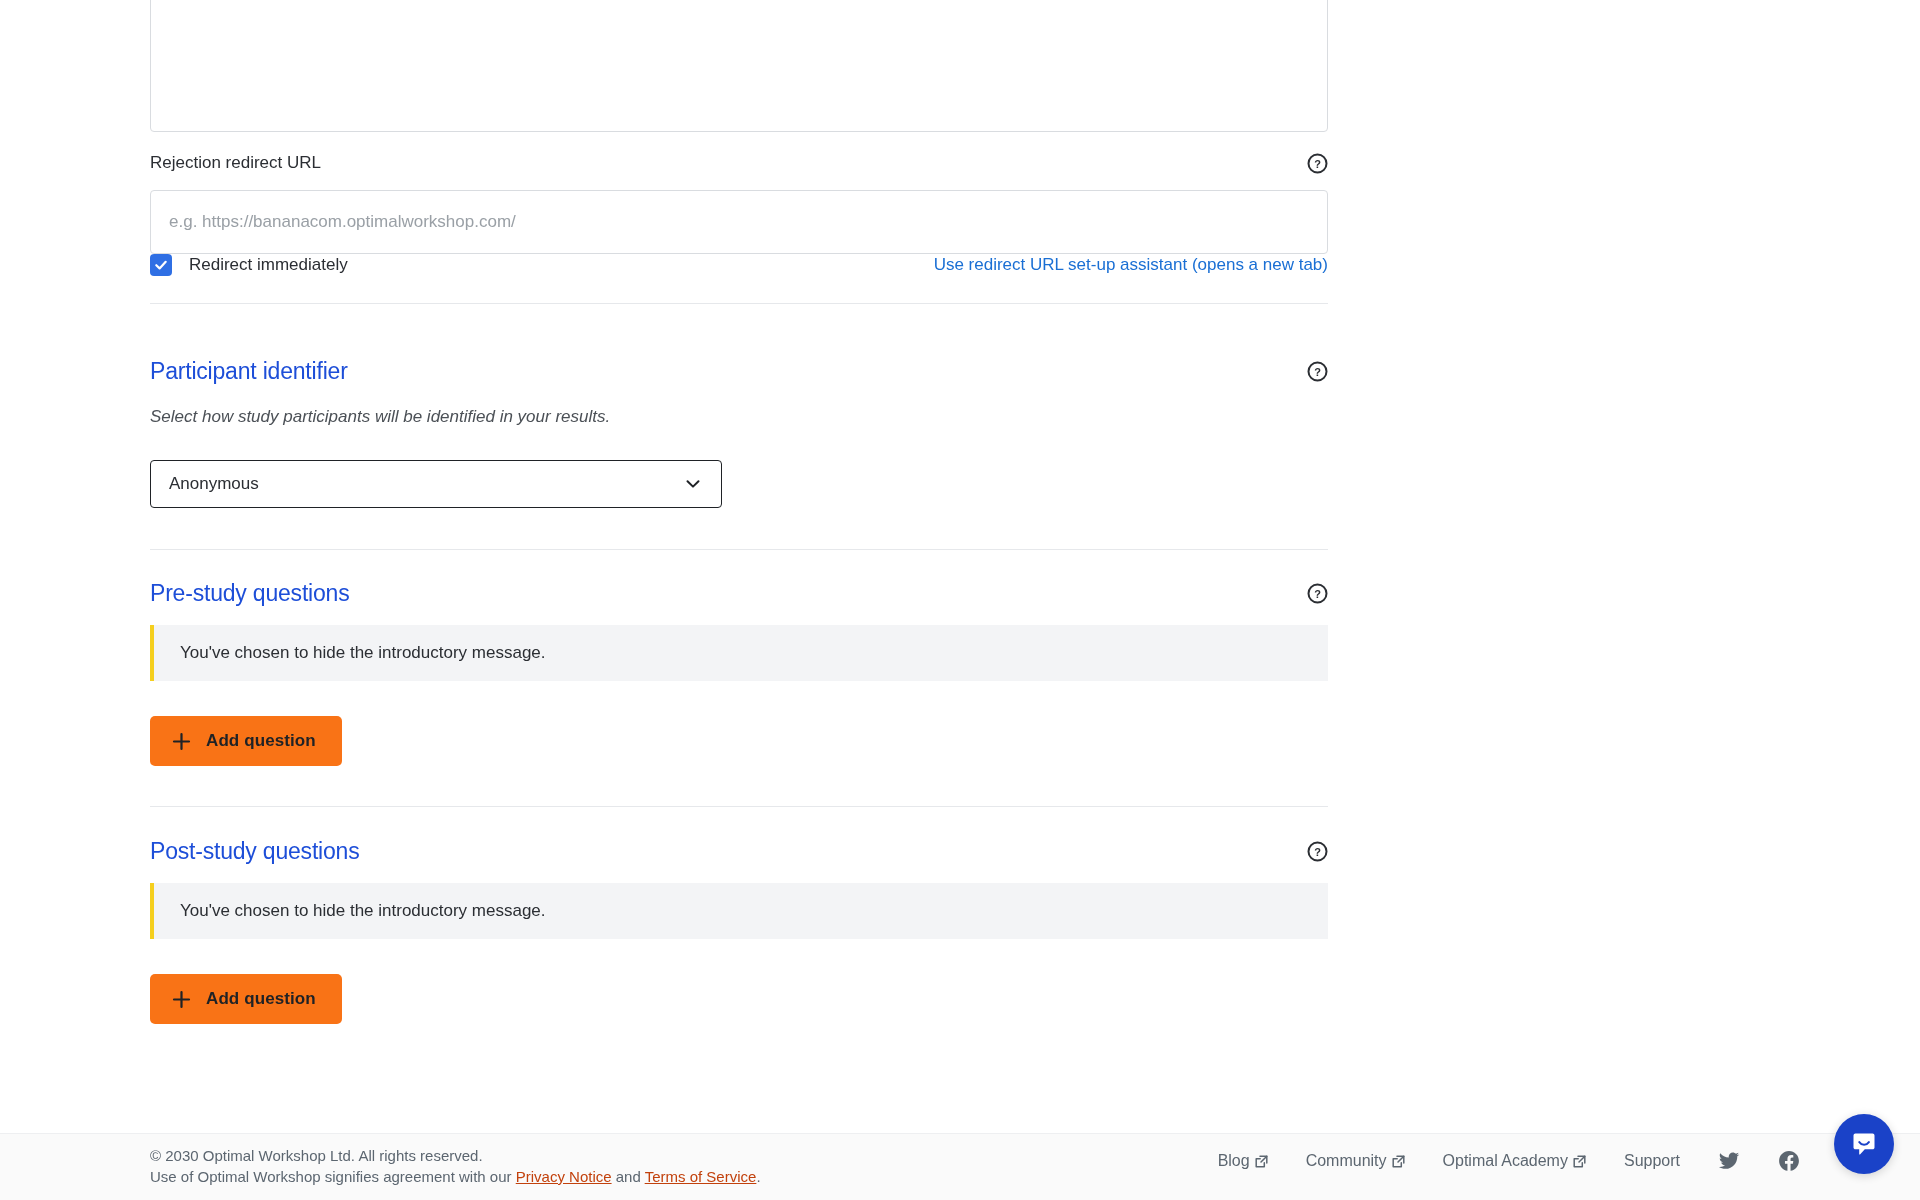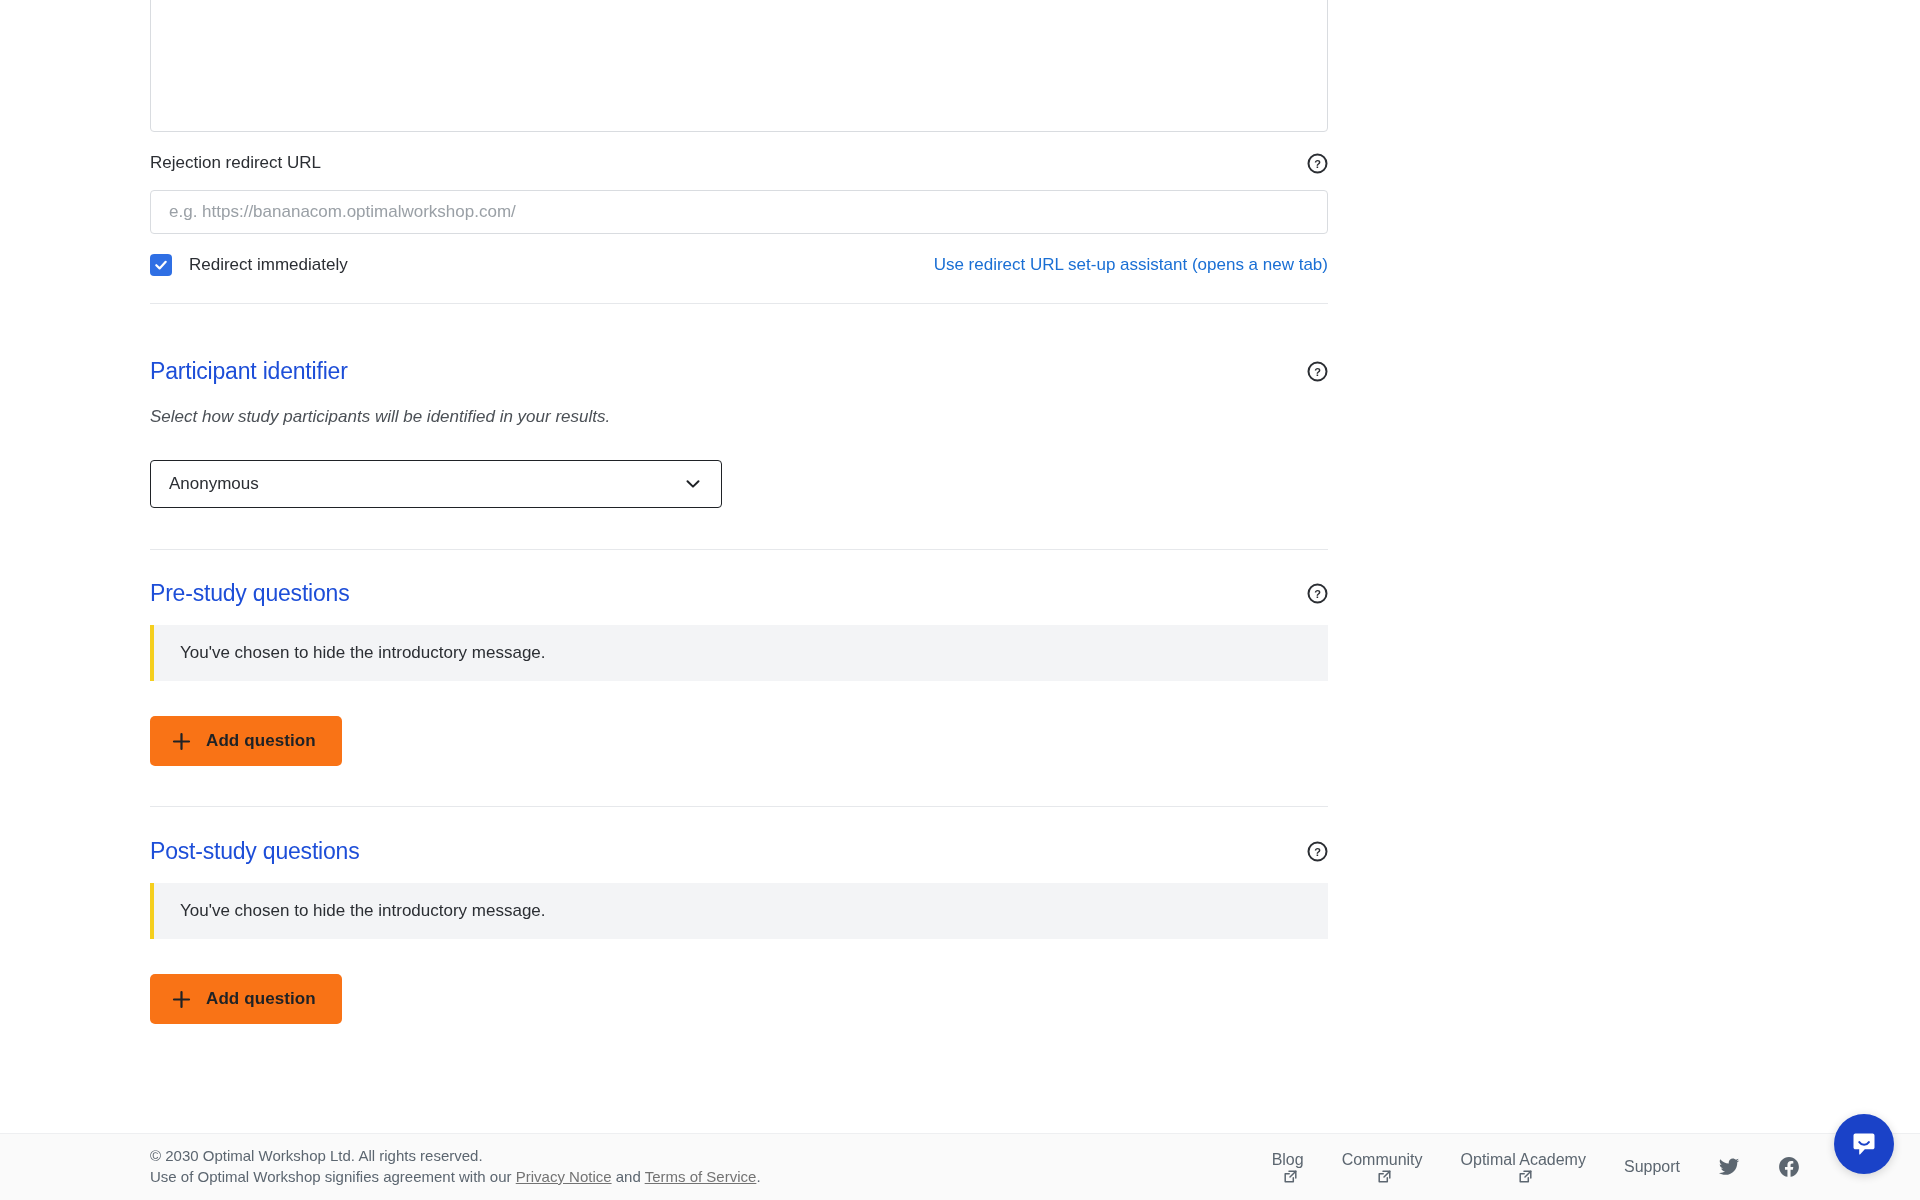--- a/index.html
+++ b/index.html
@@ -75,21 +75,21 @@
     cursor: pointer;
   }
   .help-icon svg { display: block; }
 
   
   .text-input {
     position: absolute;
     top: 190px;
     left: 150px;
     width: 1178px;
-    height: 44px;
+    height: 64px;
     border: 1px solid #d9dce0;
     border-radius: 4px;
     background: #fff;
     font-family: "Liberation Sans", sans-serif;
     font-size: 17px;
     color: #2b2e33;
     padding: 0 18px;
     outline: none;
   }
   .text-input::placeholder { color: #9aa0a6; }
@@ -260,42 +260,41 @@
     position: absolute;
     left: 150px;
     top: 11px;
   }
   .footer-line {
     font-size: 15px;
     color: #5c6670;
     line-height: 21px;
   }
   .footer-line a {
-    color: #737373;
+    color: #c2410c;
     text-decoration: underline;
     cursor: pointer;
   }
   .footer-right {
     position: absolute;
     right: 120px;
     top: 16px;
     display: flex;
     align-items: center;
     gap: 0;
   }
   .f-link {
     display: inline-flex;
     align-items: center;
     font-size: 16px;
     color: #5c6670;
     text-decoration: none;
     cursor: pointer;
     margin-left: 38px;
     line-height: 20px;
-    flex-direction: column;
   }
   .f-link:first-child { margin-left: 0; }
   .ext {
     margin-left: 5px;
     width: 13px;
     height: 13px;
     display: inline-flex;
     align-items: center;
     justify-content: center;
   }

